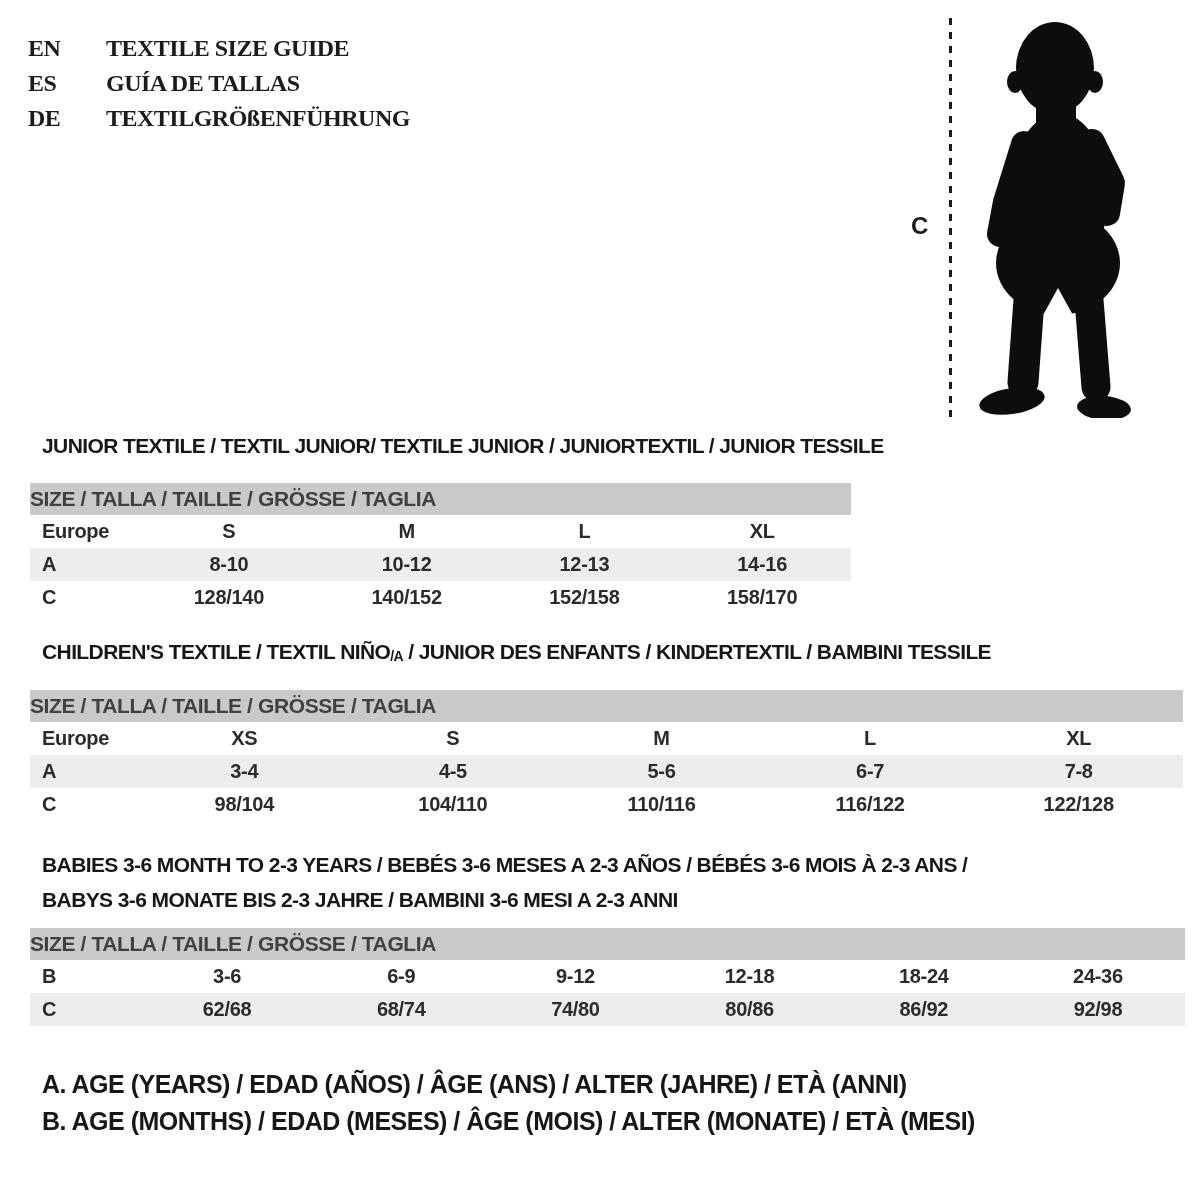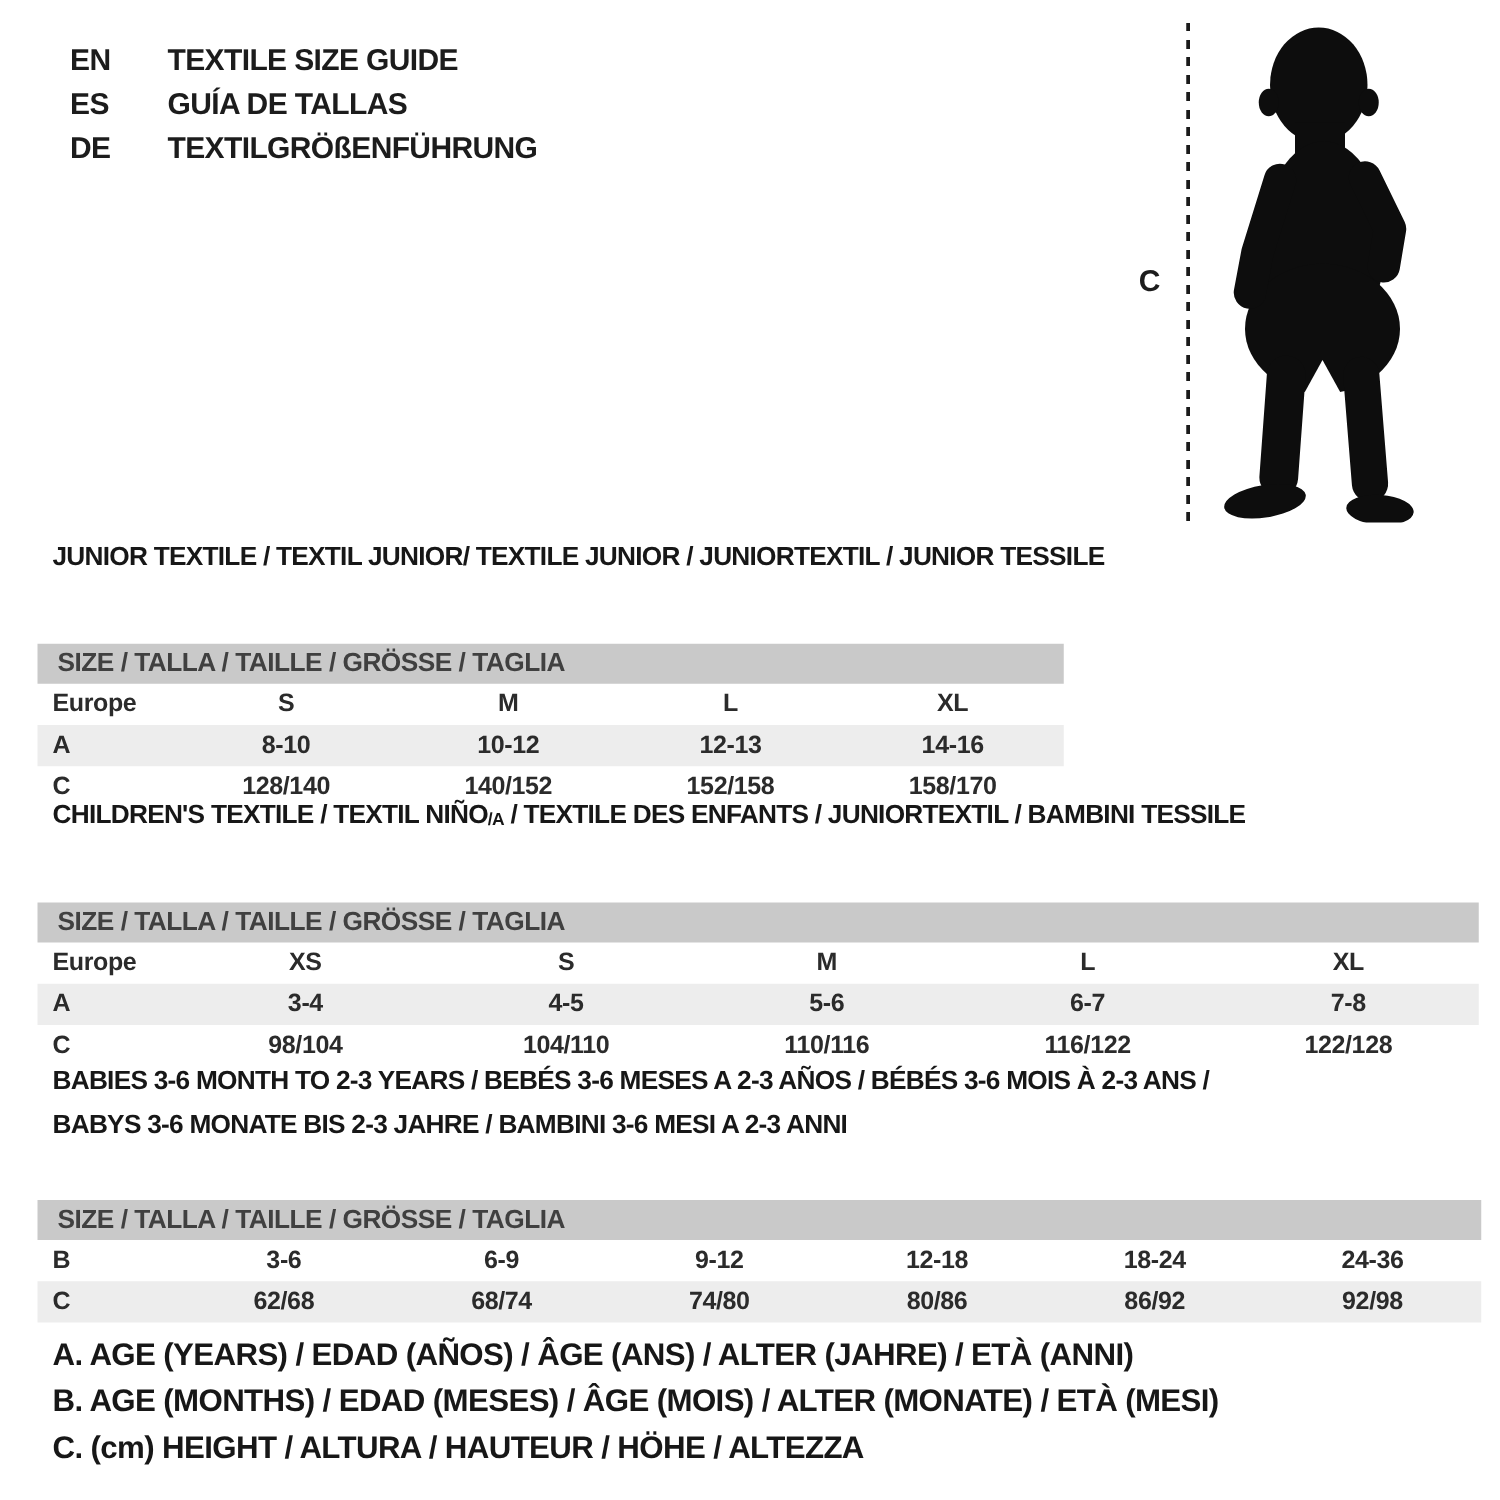--- a/index.html
+++ b/index.html
@@ -3,21 +3,21 @@
 <meta charset="utf-8">
 <style>
   html,body{margin:0;padding:0;background:#fff;}
   .canvas{
     position:relative;width:1200px;height:1200px;background:#fff;overflow:hidden;
     font-family:"Liberation Sans","DejaVu Sans",sans-serif;
     font-weight:bold;color:var(--ink,#2b2b2b);
     -webkit-font-smoothing:antialiased;
   }
   
-  .lang-block{position:absolute;left:56px;top:31px;}
+  .lang-block{position:absolute;left:28px;top:31px;font-family:Liberation Serif, serif;}
   .lang-row{display:flex;line-height:35px;font-size:24px;letter-spacing:-0.5px;color:#1c1c1c;}
   .lang-code{width:78px;flex:0 0 78px;}
   
   .height-line{
     position:absolute;left:949px;top:18px;width:3px;height:402px;
     background:repeating-linear-gradient(to bottom,#1a1a1a 0 7px,transparent 7px 14px);
   }
   .height-label{position:absolute;left:911px;top:212px;font-size:24px;color:#1c1c1c;}
   .baby-svg{position:absolute;left:968px;top:20px;width:167px;height:398px;}
   
@@ -26,21 +26,21 @@
   .children-title{top:640px;}
   .babies-title{top:847px;line-height:35px;}
   .sub{font-size:14px;vertical-align:-2px;}
   
   .table{position:absolute;left:30px;}
   .junior-table{top:483px;width:821px;}
   .children-table{top:690px;width:1153px;}
   .babies-table{top:928px;width:1155px;}
   .bar{
     height:32px;line-height:32px;background:var(--bar,#c9c9c9);
-    font-size:21px;letter-spacing:-0.4px;color:#404040;padding-left:16px;margin-top:32px;
+    font-size:21px;letter-spacing:-0.4px;color:#404040;padding-left:0;
   }
   .tr{display:flex;align-items:center;height:33px;font-size:20px;letter-spacing:-0.3px;}
   .tr.shaded{background:var(--shade,#ededed);}
   .tl{flex:0 0 110px;width:110px;padding-left:12px;box-sizing:border-box;text-align:left;}
   .td{flex:1;text-align:center;}
   
   .legend{position:absolute;left:42px;top:1066px;font-size:25px;letter-spacing:-0.5px;line-height:37px;color:#171717;}
 </style>
 </head>
 <body>
@@ -106,21 +106,21 @@
     <div class="tr">
       <div class="tl">C</div>
       <div class="td">128/140</div>
       <div class="td">140/152</div>
       <div class="td">152/158</div>
       <div class="td">158/170</div>
     </div>
   </div>
 
   <div class="sec-title children-title">
-    <span>CHILDREN'S TEXTILE / TEXTIL NIÑO</span><span class="sub">/A</span><span> / TEXTILE DES ENFANTS / JUNIORTEXTIL / BAMBINI TESSILE</span>
+    <span>CHILDREN'S TEXTILE / TEXTIL NIÑO</span><span class="sub">/A</span><span> / JUNIOR DES ENFANTS / KINDERTEXTIL / BAMBINI TESSILE</span>
   </div>
   <div class="table children-table">
     <div class="bar">SIZE / TALLA / TAILLE / GRÖSSE / TAGLIA</div>
     <div class="tr">
       <div class="tl">Europe</div>
       <div class="td">XS</div>
       <div class="td">S</div>
       <div class="td">M</div>
       <div class="td">L</div>
       <div class="td">XL</div>
@@ -165,16 +165,15 @@
       <div class="td">74/80</div>
       <div class="td">80/86</div>
       <div class="td">86/92</div>
       <div class="td">92/98</div>
     </div>
   </div>
 
   <div class="legend">
     <div>A. AGE (YEARS) / EDAD (AÑOS) / ÂGE (ANS) / ALTER (JAHRE) / ETÀ (ANNI)</div>
     <div>B. AGE (MONTHS) / EDAD (MESES) / ÂGE (MOIS) / ALTER (MONATE) / ETÀ (MESI)</div>
-    <div>C. (cm) HEIGHT / ALTURA / HAUTEUR / HÖHE / ALTEZZA</div>
   </div>
 
 </div>
 
 </body></html>

